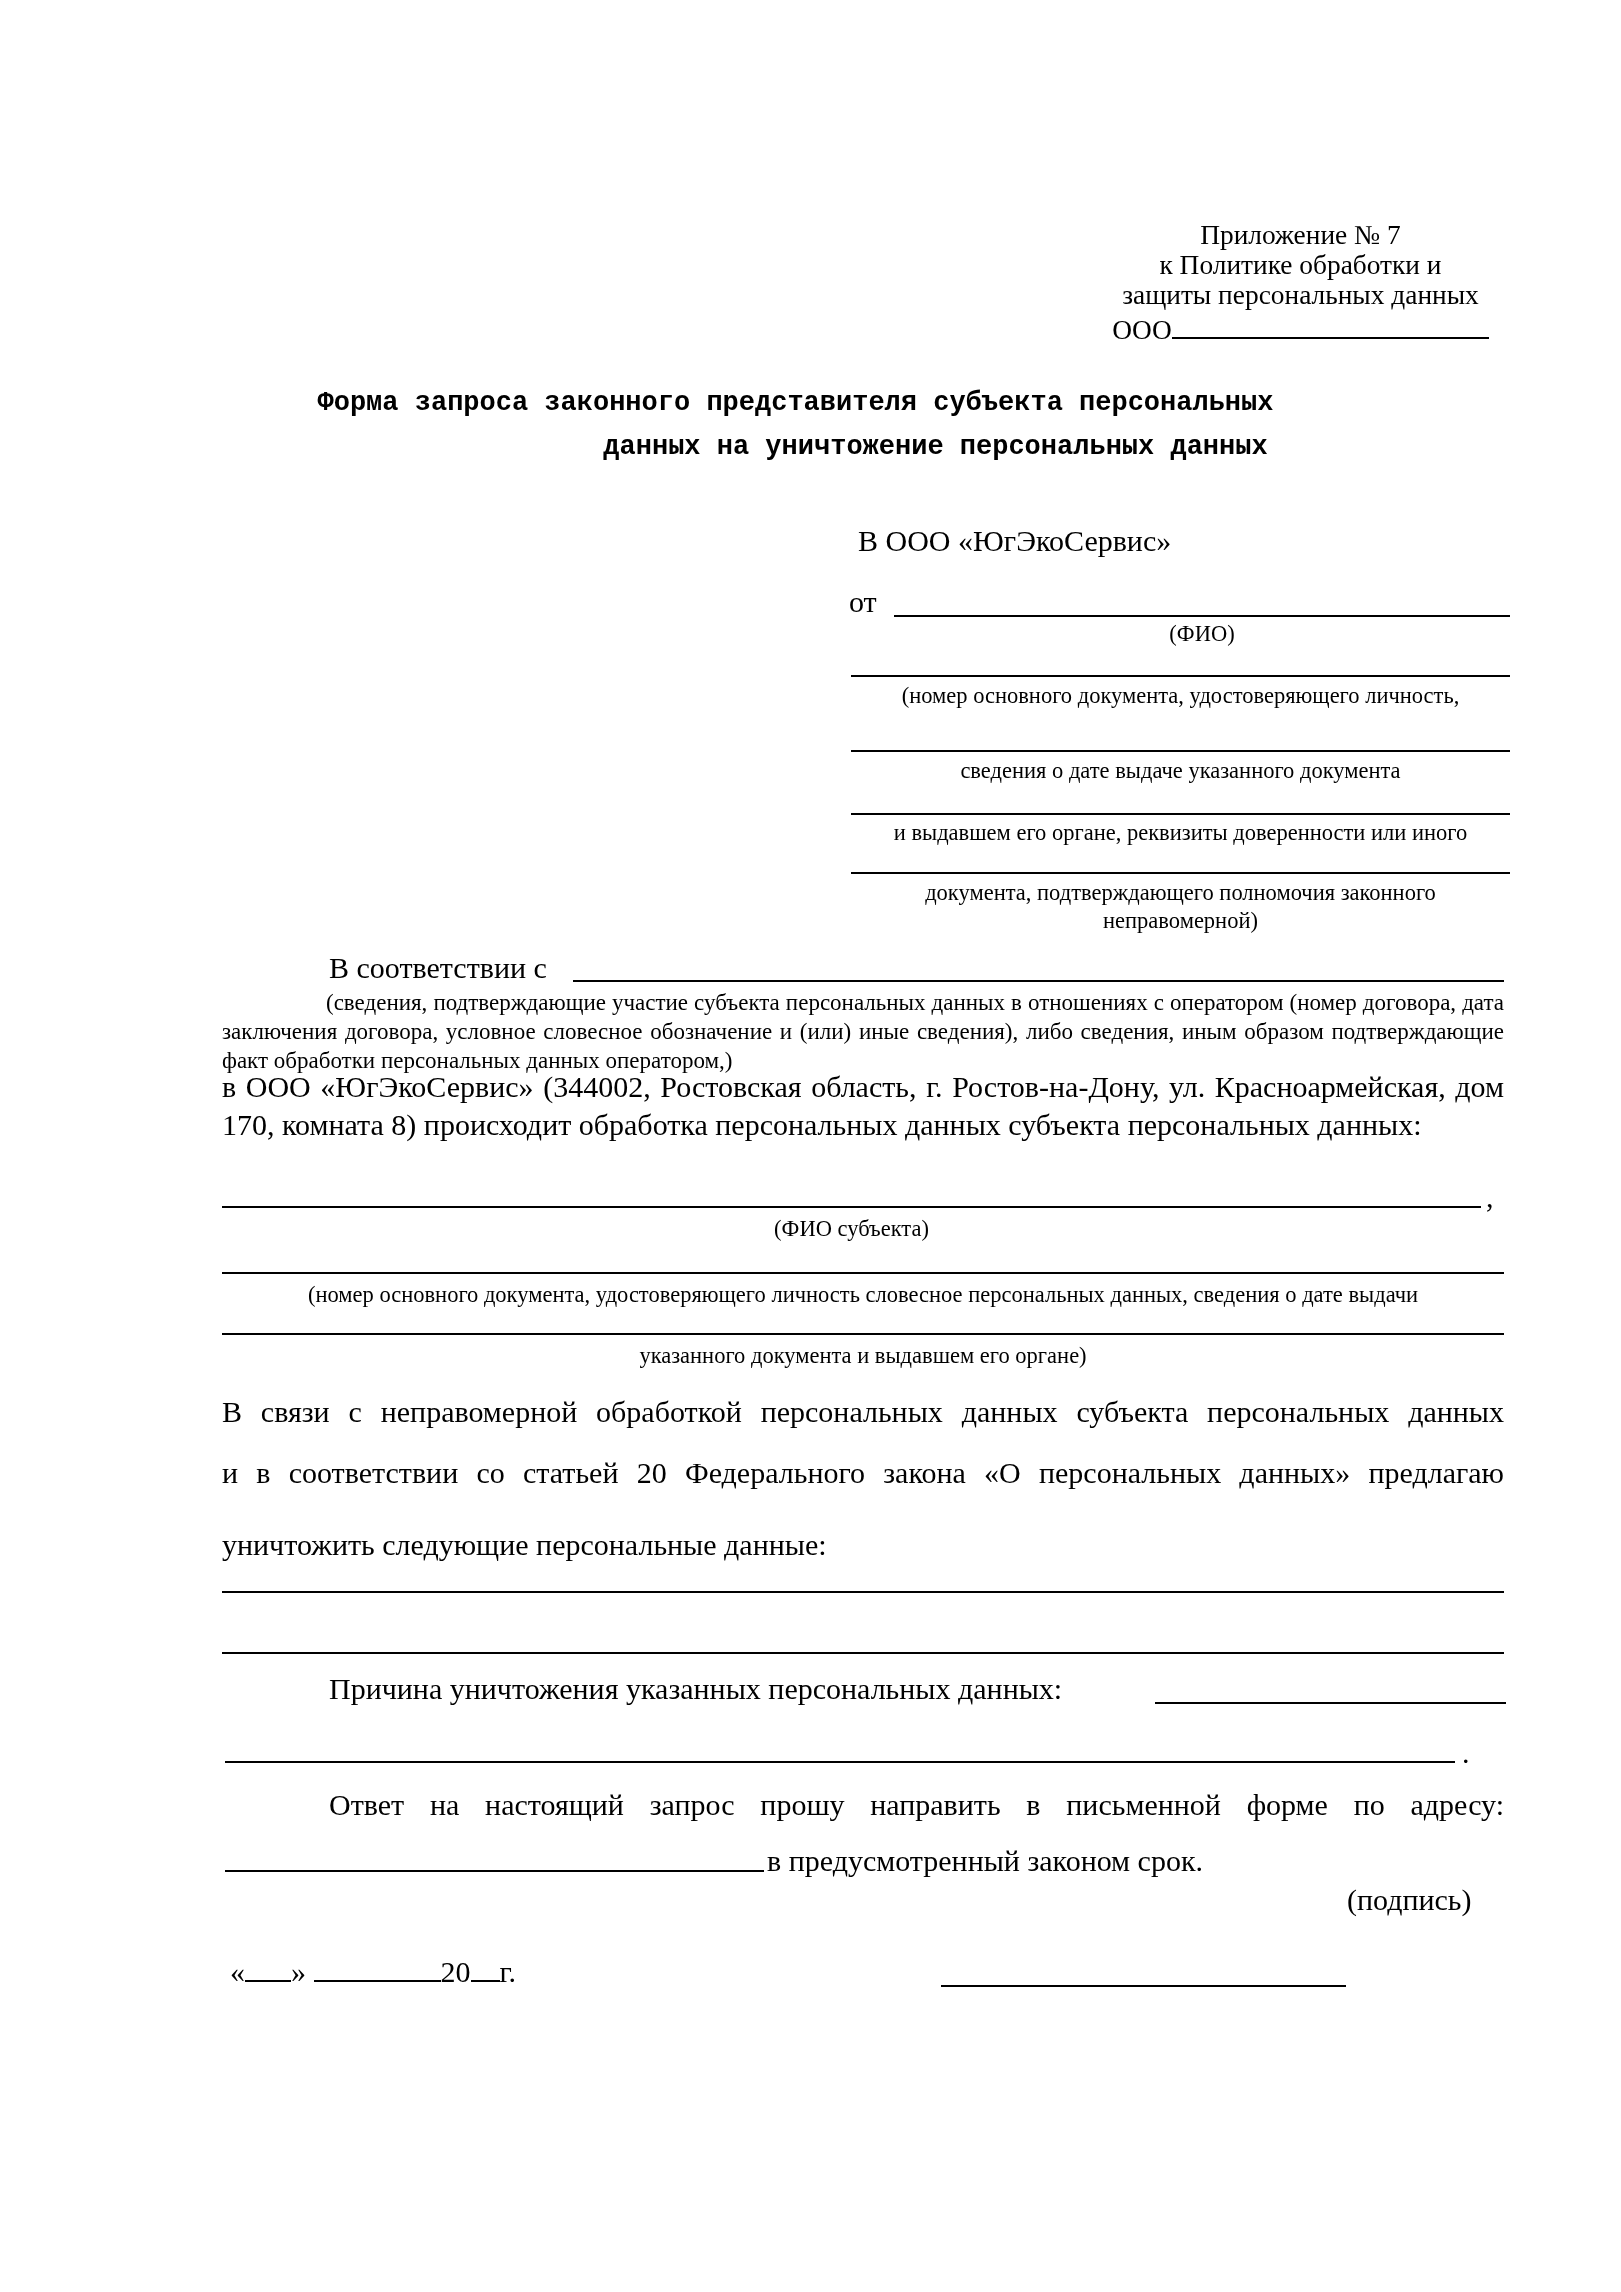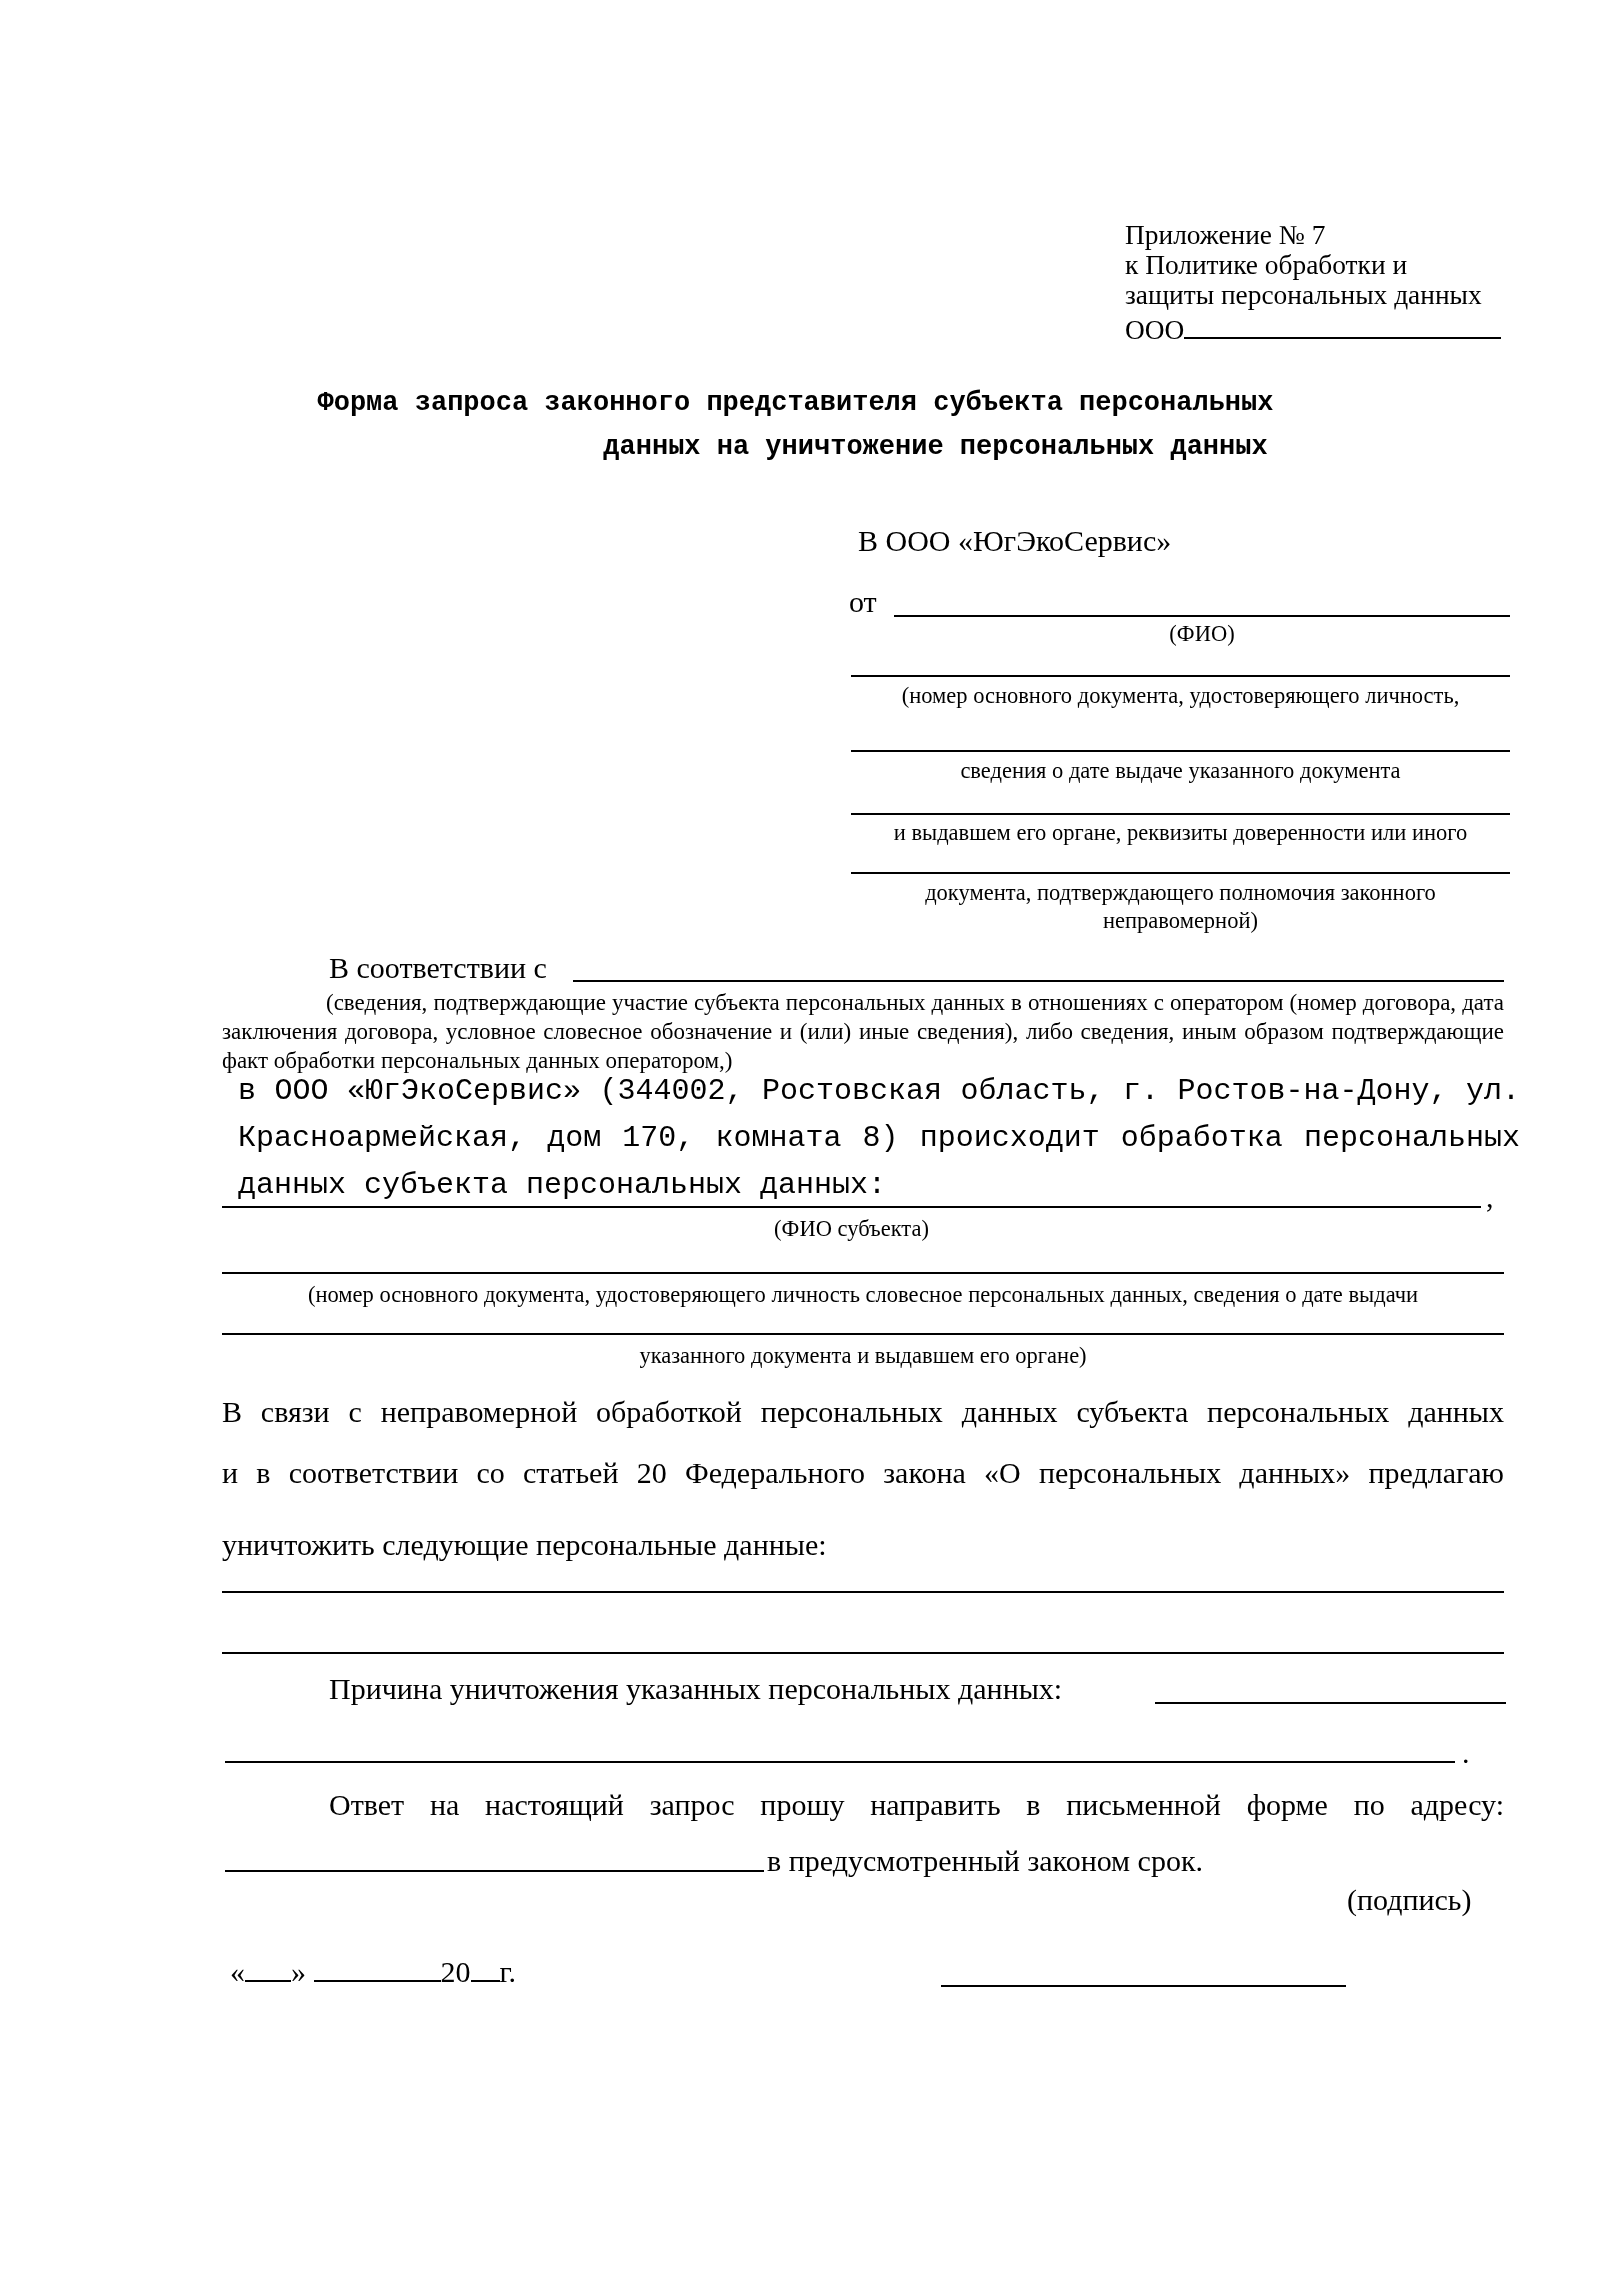--- a/index.html
+++ b/index.html
@@ -30,21 +30,21 @@
   .w47 { width: 46px; }
   .w130 { width: 127px; }
   .w30 { width: 29px; }
   .w323 { width: 317px; }
 </style>
 </head>
 <body>
 
 <div class="page">
 
-  <div class="abs hdr-text" style="left:1125px; top:220px; width:421px;">
+  <div class="abs hdr-text" style="left:1090px; top:220px; width:421px;text-align:center;">
     <div>Приложение № 7</div>
     <div>к Политике обработки и</div>
     <div>защиты персональных данных</div>
     <div><span>ООО</span><span class="iline w323"></span></div>
   </div>
 
   <div class="abs title-text center" style="left:222px; top:388px; width:1147px;">Форма запроса законного представителя субъекта персональных</div>
   <div class="abs title-text center" style="left:372px; top:432px; width:1127px;">данных на уничтожение персональных данных</div>
 
   <div class="abs body-text" style="left:858px; top:522px;">В ООО «ЮгЭкоСервис»</div>
@@ -63,21 +63,21 @@
   <div class="abs small-text center" style="left:851px; top:819px; width:659px;">и выдавшем его органе, реквизиты доверенности или иного</div>
 
   <div class="hr" style="left:851px; top:872px; width:659px;"></div>
   <div class="abs small-text center" style="left:851px; top:879px; width:659px;">документа, подтверждающего полномочия законного неправомерной)</div>
 
   <div class="abs body-text" style="left:329px; top:949px;">В соответствии с</div>
   <div class="hr" style="left:573px; top:980px; width:931px;"></div>
 
   <div class="abs small-text justify" style="left:222px; top:988px; width:1282px; text-indent:104px; font-size:23px; line-height:29px;">(сведения, подтверждающие участие субъекта персональных данных в отношениях с оператором (номер договора, дата заключения договора, условное словесное обозначение и (или) иные сведения), либо сведения, иным образом подтверждающие факт обработки персональных данных оператором,)</div>
 
-  <div class="abs body-text justify" style="left:238px; top:1068px; width:1282px; line-height:47px;font-family:Liberation Mono, monospace;">в ООО «ЮгЭкоСервис» (344002, Ростовская область, г. Ростов-на-Дону, ул. Красноармейская, дом 170, комната 8)  происходит  обработка персональных данных субъекта персональных данных:</div>
+  <div class="abs body-text justify" style="left:222px; top:1068px; width:1282px; line-height:38px;">в ООО «ЮгЭкоСервис» (344002, Ростовская область, г. Ростов-на-Дону, ул. Красноармейская, дом 170, комната 8)  происходит  обработка персональных данных субъекта персональных данных:</div>
 
   <div class="hr" style="left:222px; top:1206px; width:1259px;"></div>
   <div class="abs body-text" style="left:1486px; top:1178px;">,</div>
   <div class="abs small-text center" style="left:222px; top:1215px; width:1259px;">(ФИО субъекта)</div>
 
   <div class="hr" style="left:222px; top:1272px; width:1282px;"></div>
   <div class="abs small-text center" style="left:222px; top:1281px; width:1282px;">(номер основного документа, удостоверяющего личность словесное персональных данных, сведения о дате выдачи</div>
 
   <div class="hr" style="left:222px; top:1333px; width:1282px;"></div>
   <div class="abs small-text center" style="left:222px; top:1342px; width:1282px;">указанного документа и выдавшем его органе)</div>

